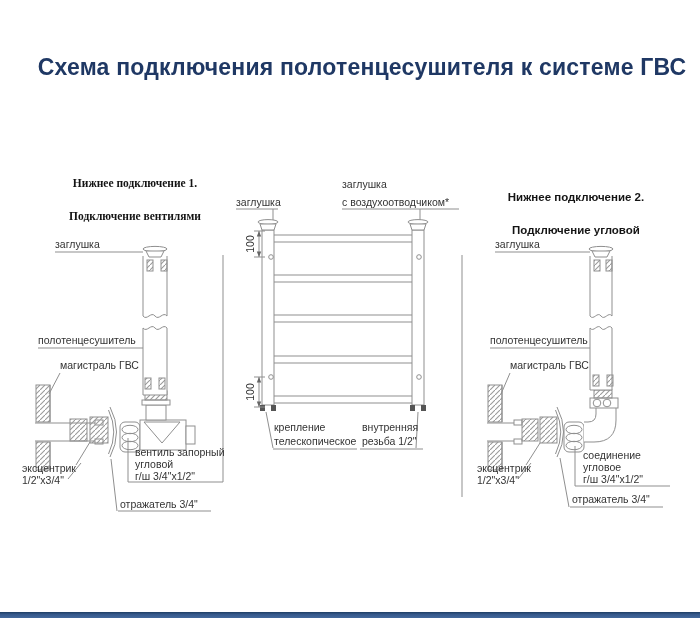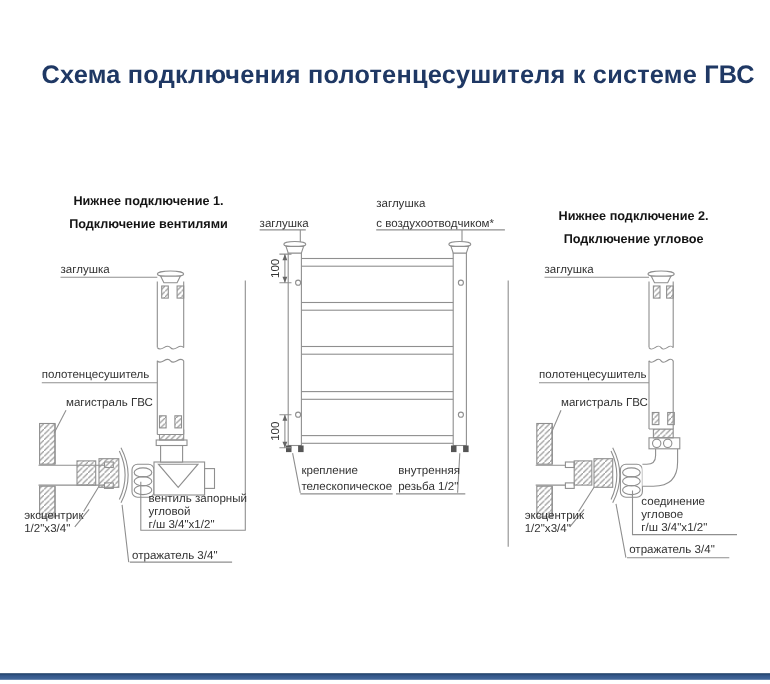--- a/index.html
+++ b/index.html
@@ -2,46 +2,46 @@
 <html><head>
 <meta charset="utf-8">
 <style>
   html,body{margin:0;padding:0;background:#fff;}
   .page{position:relative;width:700px;height:622px;background:#fff;overflow:hidden;
         font-family:"Liberation Sans",sans-serif;}
   .abs{position:absolute;}
   .title{top:54px;left:12px;width:700px;text-align:center;
          font-size:23px;font-weight:700;color:#1f3864;letter-spacing:.2px;}
   .colhead{width:200px;text-align:center;font-size:11.5px;font-weight:700;color:#141414;line-height:13px;}
-  .colhead .h2{margin-top:8px;}
+  .colhead .h2{margin-top:20px;}
   .footerbar{left:0;top:612px;width:700px;height:6px;
              background:linear-gradient(180deg,#1d3d63 0%,#35588a 40%,#44699c 100%);}
   svg{position:absolute;overflow:visible;}
   svg text{font-family:"Liberation Sans",sans-serif;font-size:10.5px;fill:#333;}
   .ln{stroke:#8f8f8f;stroke-width:1;fill:none;}
   .shp{fill:#ffffff;stroke:#8f8f8f;stroke-width:1;}
   .hat{fill:url(#hatch);stroke:#8f8f8f;stroke-width:1;}
   .dk{fill:#555555;stroke:none;}
   .arr{fill:#666666;stroke:none;}
 </style>
 </head>
 <body>
 
 <div class="page">
 
   <div class="abs title">Схема подключения полотенцесушителя к системе ГВС</div>
 
-  <div class="abs colhead" style="left:35px;top:177px;">
+  <div class="abs colhead" style="left:35px;top:177px;font-family:Liberation Serif, serif;">
     <div class="h1">Нижнее подключение 1.</div>
     <div class="h2">Подключение вентилями</div>
   </div>
 
   <div class="abs colhead" style="left:476px;top:191px;">
     <div class="h1">Нижнее подключение 2.</div>
-    <div class="h2">Подключение угловое</div>
+    <div class="h2">Подключение угловой</div>
   </div>
 
   <svg style="left:10px;top:230px;" width="220" height="292" viewBox="0 0 220 292">
     <defs>
       <pattern id="hatch" patternUnits="userSpaceOnUse" width="5" height="5">
         <path d="M0,5 L5,0" stroke="#9a9a9a" stroke-width="1.1"></path>
       </pattern>
     </defs>
 
     <g>

